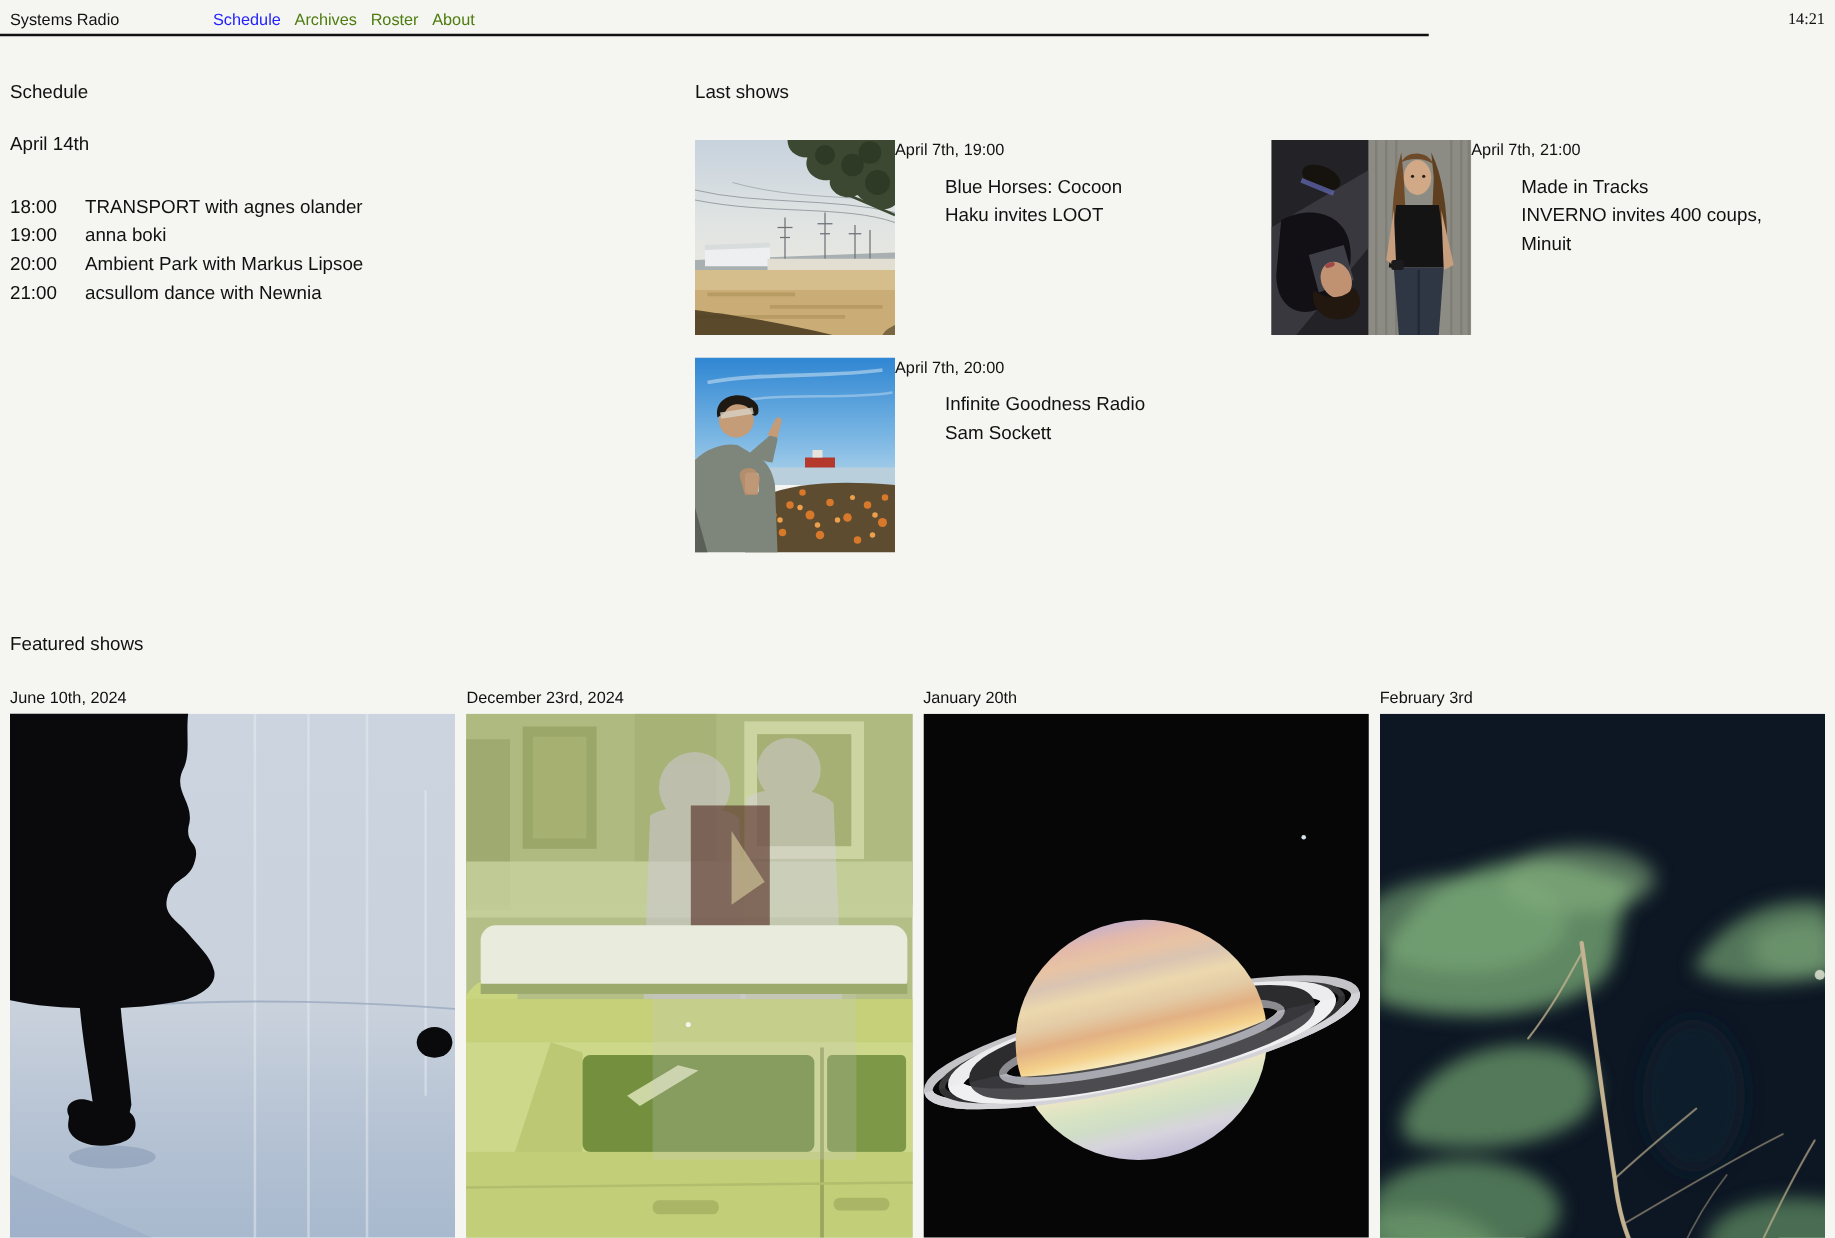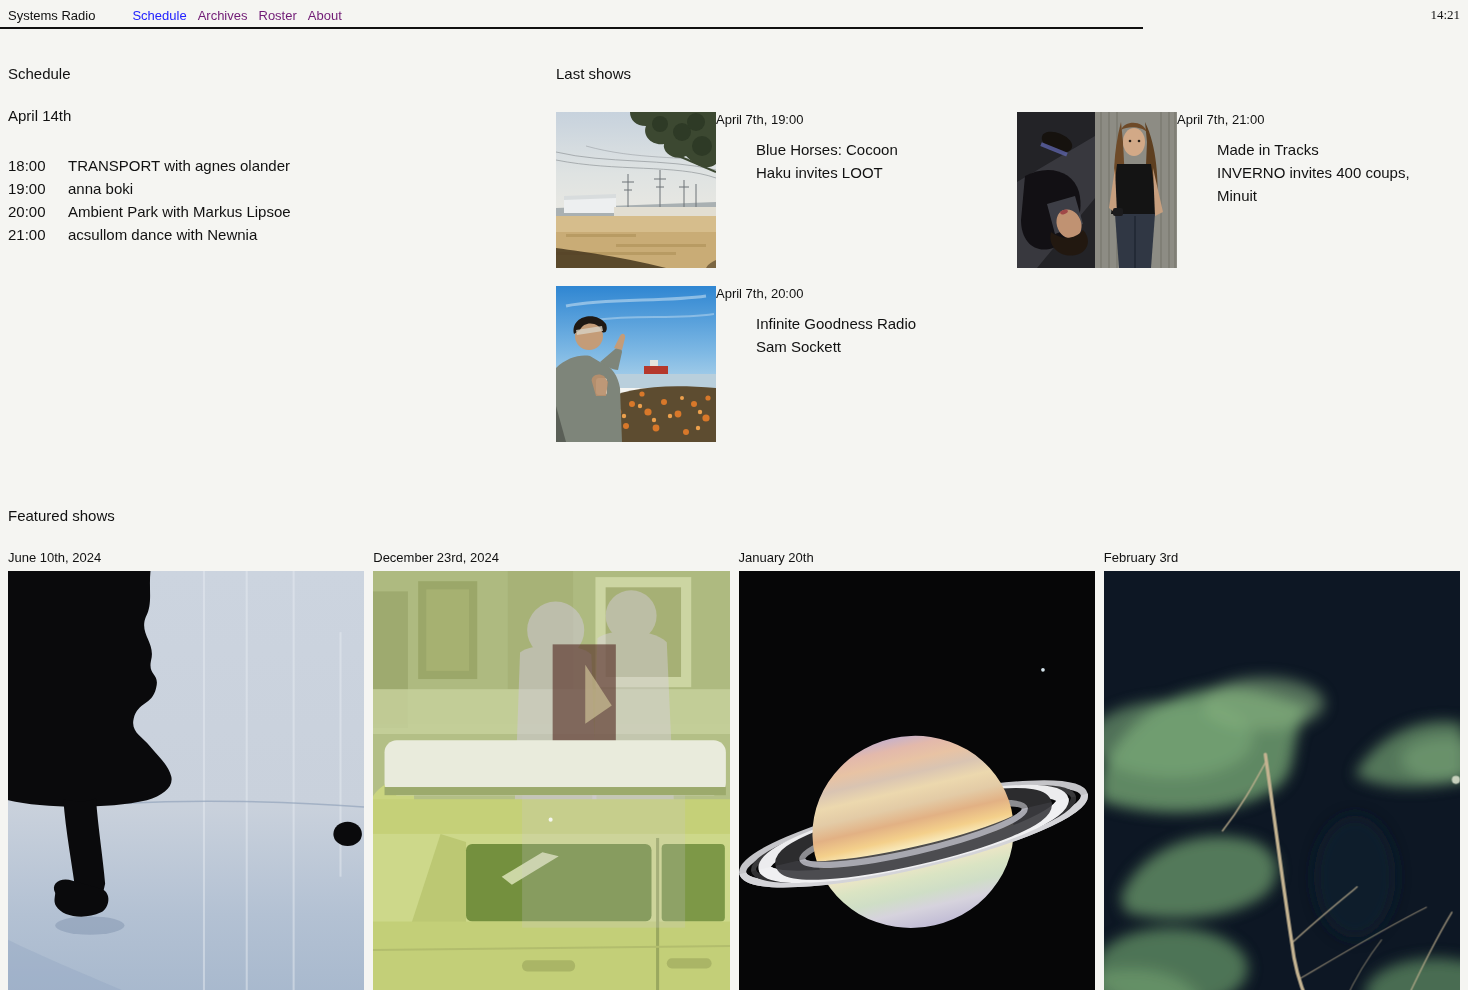--- a/index.html
+++ b/index.html
@@ -12,24 +12,25 @@
     -webkit-font-smoothing: antialiased;
   }
   
   .header {
     position: relative;
     height: 30px;
     display: flex;
     align-items: center;
     padding: 0 8px;
     font-size: 13px;
+    gap: 38px;
   }
   .brand { white-space: nowrap; }
   .nav { display: flex; gap: 11px; margin-left: 37px; }
-  .nav a { text-decoration: none; color: #701a75; cursor: pointer; }
+  .nav a { text-decoration: none; color: #4d7c0f; cursor: pointer; }
   .nav a.active { color: #2222ff; }
   .clock { margin-left: auto; font-family: Liberation Serif, serif; }
   .header-rule {
     position: absolute;
     left: 0; top: 27px;
     width: 1143px; height: 2px;
     background: #111;
   }
   
   .top {

